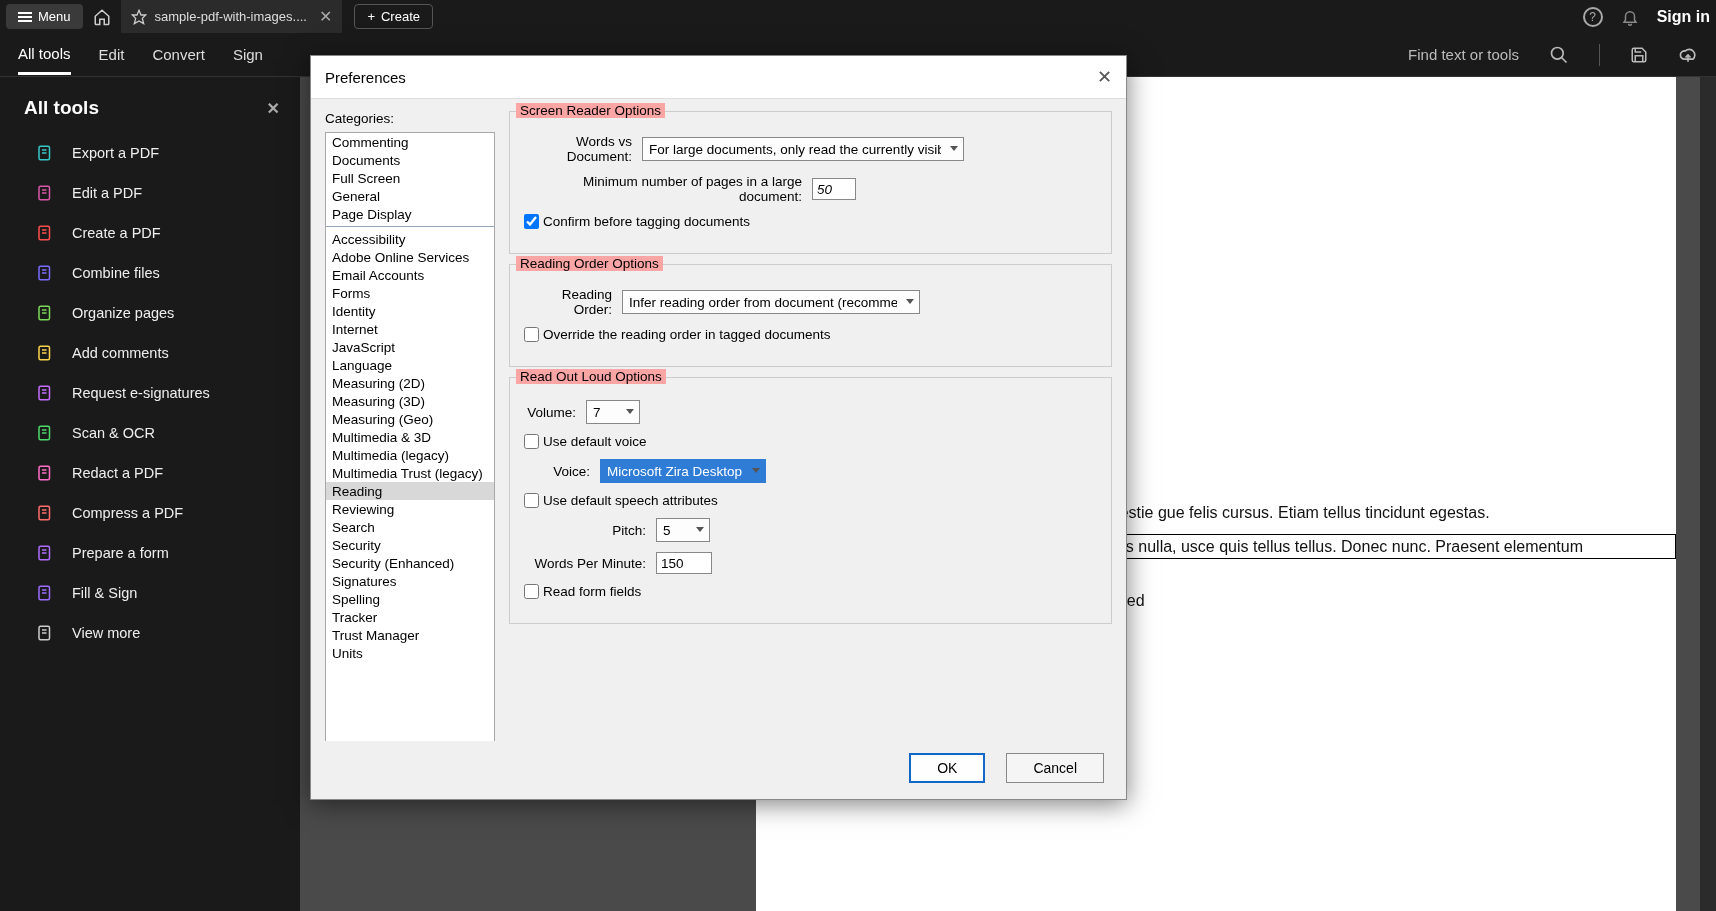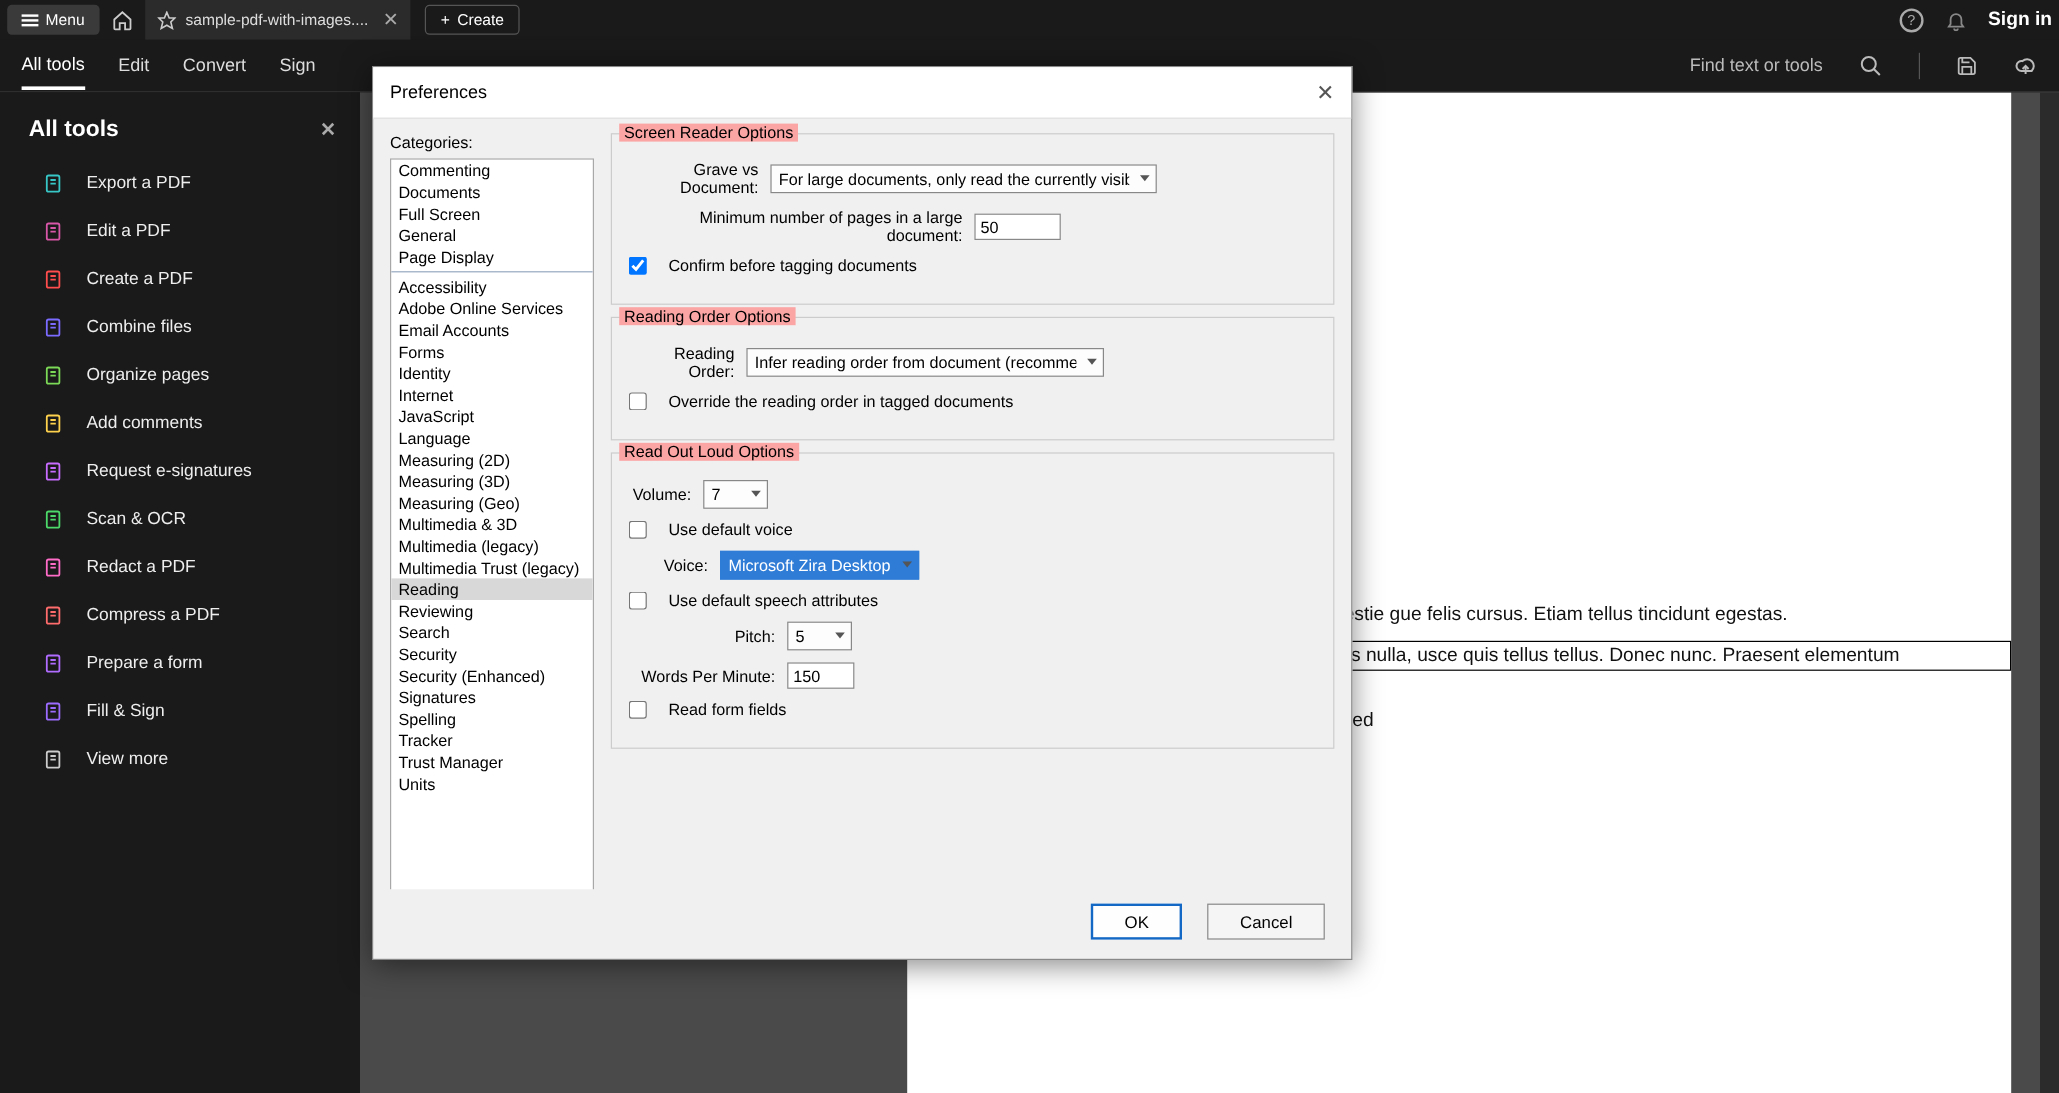--- a/index.html
+++ b/index.html
@@ -46,21 +46,21 @@
 .group{border:1px solid #ccc;margin-bottom:10px;padding:12px 14px 14px 14px;position:relative;background:#f0f0f0}
 .group-title{position:absolute;top:-9px;left:6px;background:#fca5a5;padding:0 4px;font-size:13.5px}
 .row{display:flex;align-items:center;gap:10px;margin:10px 0}
 .row label{text-align:right}
 select{background:#fdfdfd;border:1px solid #888;padding:2px 22px 2px 6px;font-size:13.5px;appearance:none;position:relative;height:24px}
 .sel-wrap{position:relative;display:inline-block}
 .sel-wrap::after{content:"";position:absolute;right:6px;top:9px;border-left:4px solid transparent;border-right:4px solid transparent;border-top:5px solid #555;pointer-events:none}
 .sel-hl select{background:#2e7cd6;color:#fff;border:1px solid #2e7cd6}
 .sel-hl::after{border-top-color:#555}
 input[type=text]{border:1px solid #888;padding:2px 4px;background:#fff;font-size:13.5px;height:22px}
-.chk{display:flex;align-items:center;gap:18px;margin:10px 0}
+.chk{display:flex;align-items:center;gap:4px;margin:10px 0}
 .chk input{width:15px;height:15px}
 .modal-footer{display:flex;justify-content:flex-end;gap:21px;padding:12px 22px 16px}
 .btn{padding:5px 26px;border:1px solid #888;background:#f5f5f5;font-size:14px}
 .btn.primary{border:2px solid #1368c5;background:#fefefe}
 svg{display:block}
 .scroll-track{position:absolute;right:0;top:0;width:16px;height:100%;background:#2b2b2b}
 </style>
 </head>
 <body>
 
@@ -334,26 +334,26 @@
           <div class="cat-item">Spelling</div>
           <div class="cat-item">Tracker</div>
           <div class="cat-item">Trust Manager</div>
           <div class="cat-item">Units</div>
         </div>
     </div>
     <div class="opt-col">
       <div class="group">
         <div class="group-title">Screen Reader Options</div>
         <div class="row">
-            <label style="width:108px">Grave vs Document:</label>
+            <label style="width:108px">Words vs Document:</label>
             <span class="sel-wrap"><select style="width:322px"><option>For large documents, only read the currently visible pages</option></select></span>
           </div>
         <div class="row">
             <label style="width:278px">Minimum number of pages in a large document:</label>
-            <input type="text" style="width: 72px;" value="50">
+            <input type="text" style="width: 44px; font-style: italic;" value="50">
           </div>
         <div class="chk">
             <input type="checkbox" checked="" style="">
             <span>Confirm before tagging documents</span>
           </div>
       </div>
       <div class="group">
         <div class="group-title">Reading Order Options</div>
         <div class="row">
             <label style="width:88px">Reading Order:</label>

